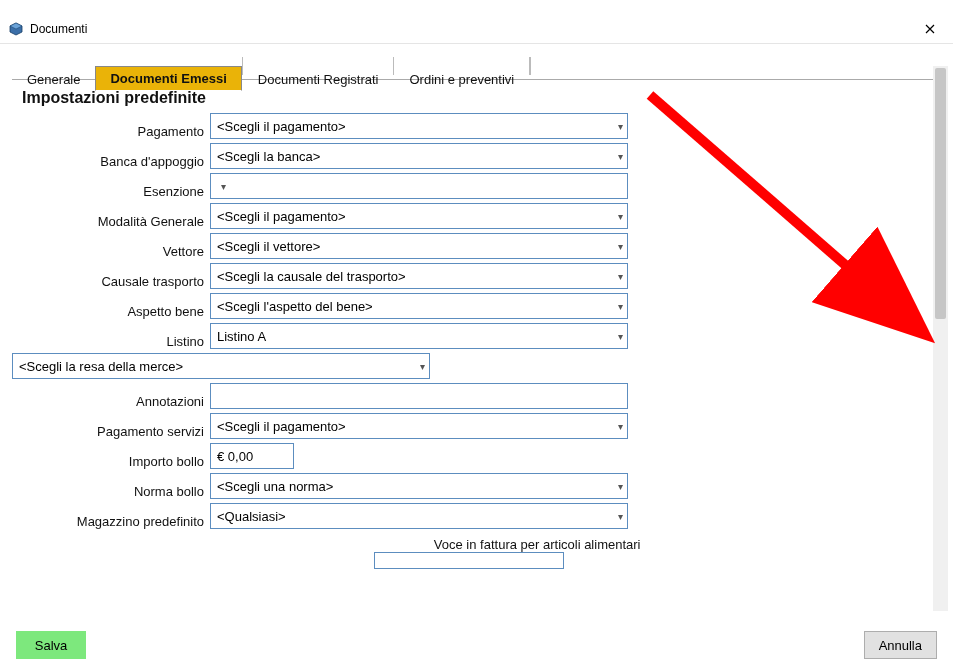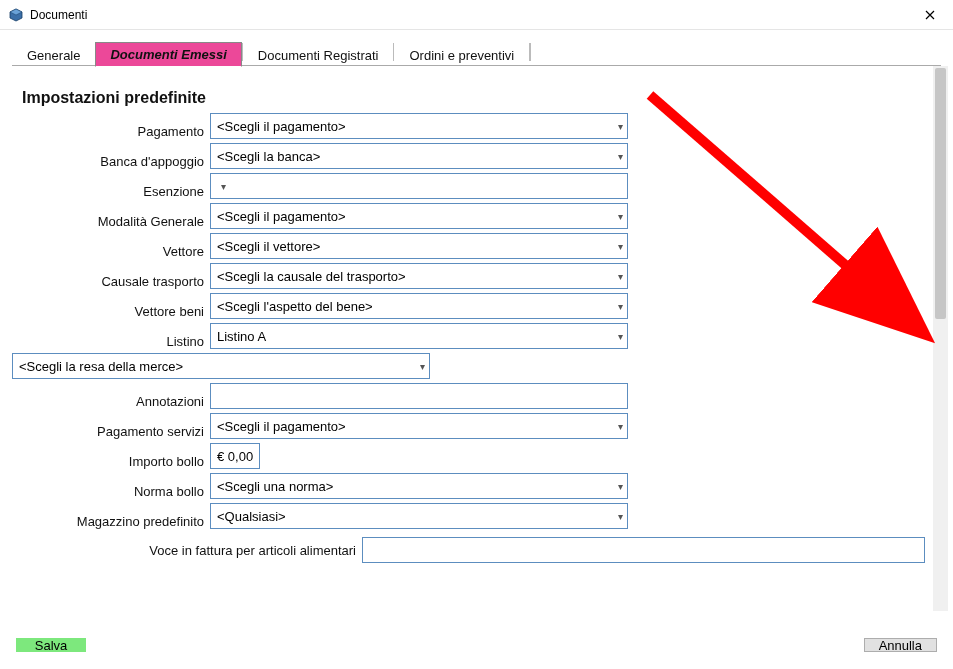--- a/index.html
+++ b/index.html
@@ -1,47 +1,46 @@
 <!DOCTYPE html>
 <html><head>
 <meta charset="utf-8">
 <style>
   * { box-sizing: border-box; font-family: "Segoe UI", Tahoma, sans-serif; }
   html, body { margin: 0; padding: 0; }
   body { width: 953px; height: 669px; background: #fff; overflow: hidden; position: relative; }
 
   .titlebar {
     height: 30px; background: #fff; display: flex; align-items: center;
-    border-bottom: 1px solid #e5e5e5; position: relative;
+    border-bottom: 1px solid #e5e5e5; position: relative; margin-top: 14px;
   }
   .titlebar-icon {
     width: 16px; height: 16px; margin: 0 6px 0 8px; display: inline-flex;
     align-items: center; justify-content: center;
   }
   .titlebar-text { font-size: 12px; color: #000; }
   .titlebar-close {
     position: absolute; right: 0; top: 0; width: 46px; height: 30px;
     display: flex; align-items: center; justify-content: center;
     font-size: 14px; color: #000; cursor: pointer;
   }
 
   .tabstrip {
     display: flex; align-items: flex-end; height: 28px; margin: 8px 12px 0 12px;
     border-bottom: 1px solid #aaa;
   }
   .tab {
     padding: 4px 14px 4px 14px; font-size: 13px; color: #111;
     border: 1px solid transparent; border-bottom: none;
-    position: relative; top: 2px; background: transparent; cursor: pointer;
+    position: relative; top: 12px; background: transparent; cursor: pointer;
   }
   .tab.active {
-    border-color: #888; background: #ec4899; font-weight: 600;
+    border-color: #888; background: #eab308; font-weight: 600;
     border-top: 1px solid #888; border-left: 1px solid #888; border-right: 1px solid #888;
     border-bottom: 1px solid #fff;
-    font-style: italic;
   }
   .tab-sep {
     width: 1px; height: 18px; background: #bbb; align-self: center;
   }
 
   .content-area {
     position: absolute; left: 12px; right: 22px; top: 66px; bottom: 58px;
     border-top: none;
   }
   .fieldset-legend {
@@ -67,46 +66,46 @@
     padding: 0 4px 0 6px; font-size: 13px; background: #fff; cursor: pointer;
   }
   .combo .chev {
     font-size: 10px; color: #555; padding-left: 4px;
   }
   .textbox {
     height: 26px; border: 1px solid #5c8dbf; padding: 0 6px;
     font-size: 13px; background: #fff;
   }
   .textbox.w418 { width: 418px; }
-  .textbox.w68 { width: 50px; }
+  .textbox.w68 { width: 84px; }
   .textbox.w198 { width: 198px; }
   .textbox.flex { flex: 1; }
 
   .row-wide {
-    display: flex; align-items: center; margin: 8px 0 0 0;
+    display: flex; align-items: center; margin: 8px 0 0 0; flex-direction: column;
   }
   .row-wide .form-label-wide { width: 350px; }
   .row-wide .textbox { flex: 1; margin-right: 6px; }
 
   .scrollbar {
     position: absolute; right: 5px; top: 66px; width: 15px; bottom: 58px;
     background: #f0f0f0;
   }
   .scroll-thumb {
     position: absolute; left: 2px; right: 2px; top: 2px; height: 46%;
     background: #c6c6c6; border-radius: 2px;
   }
 
   .footer {
     position: absolute; left: 0; right: 0; bottom: 0; height: 48px;
     display: flex; align-items: center; justify-content: space-between;
     padding: 0 16px; background: #fff;
   }
   .btn {
-    min-width: 70px; height: 14px; padding: 0 14px;
+    min-width: 70px; height: 28px; padding: 0 14px;
     border: 1px solid #adadad; background: #e1e1e1;
     font-size: 13px; cursor: pointer; display: flex;
     align-items: center; justify-content: center;
   }
   .btn.save { background: #7de87d; border-color: #7de87d; color: #000; }
   .btn.cancel { background: #e1e1e1; }
 
   .arrow-overlay {
     position: absolute; pointer-events: none;
     left: 0; top: 0; width: 100%; height: 100%;
@@ -189,21 +188,21 @@
 
     <div class="form-row">
       <div class="form-label">Causale trasporto</div>
       <div class="combo form-control">
         <span>&lt;Scegli la causale del trasporto&gt;</span>
         <span class="chev">▾</span>
       </div>
     </div>
 
     <div class="form-row">
-      <div class="form-label">Vettore beni</div>
+      <div class="form-label">Aspetto bene</div>
       <div class="combo form-control">
         <span>&lt;Scegli l'aspetto del bene&gt;</span>
         <span class="chev">▾</span>
       </div>
     </div>
 
     <div class="form-row">
       <div class="form-label">Listino</div>
       <div class="combo form-control">
         <span>Listino A</span>

